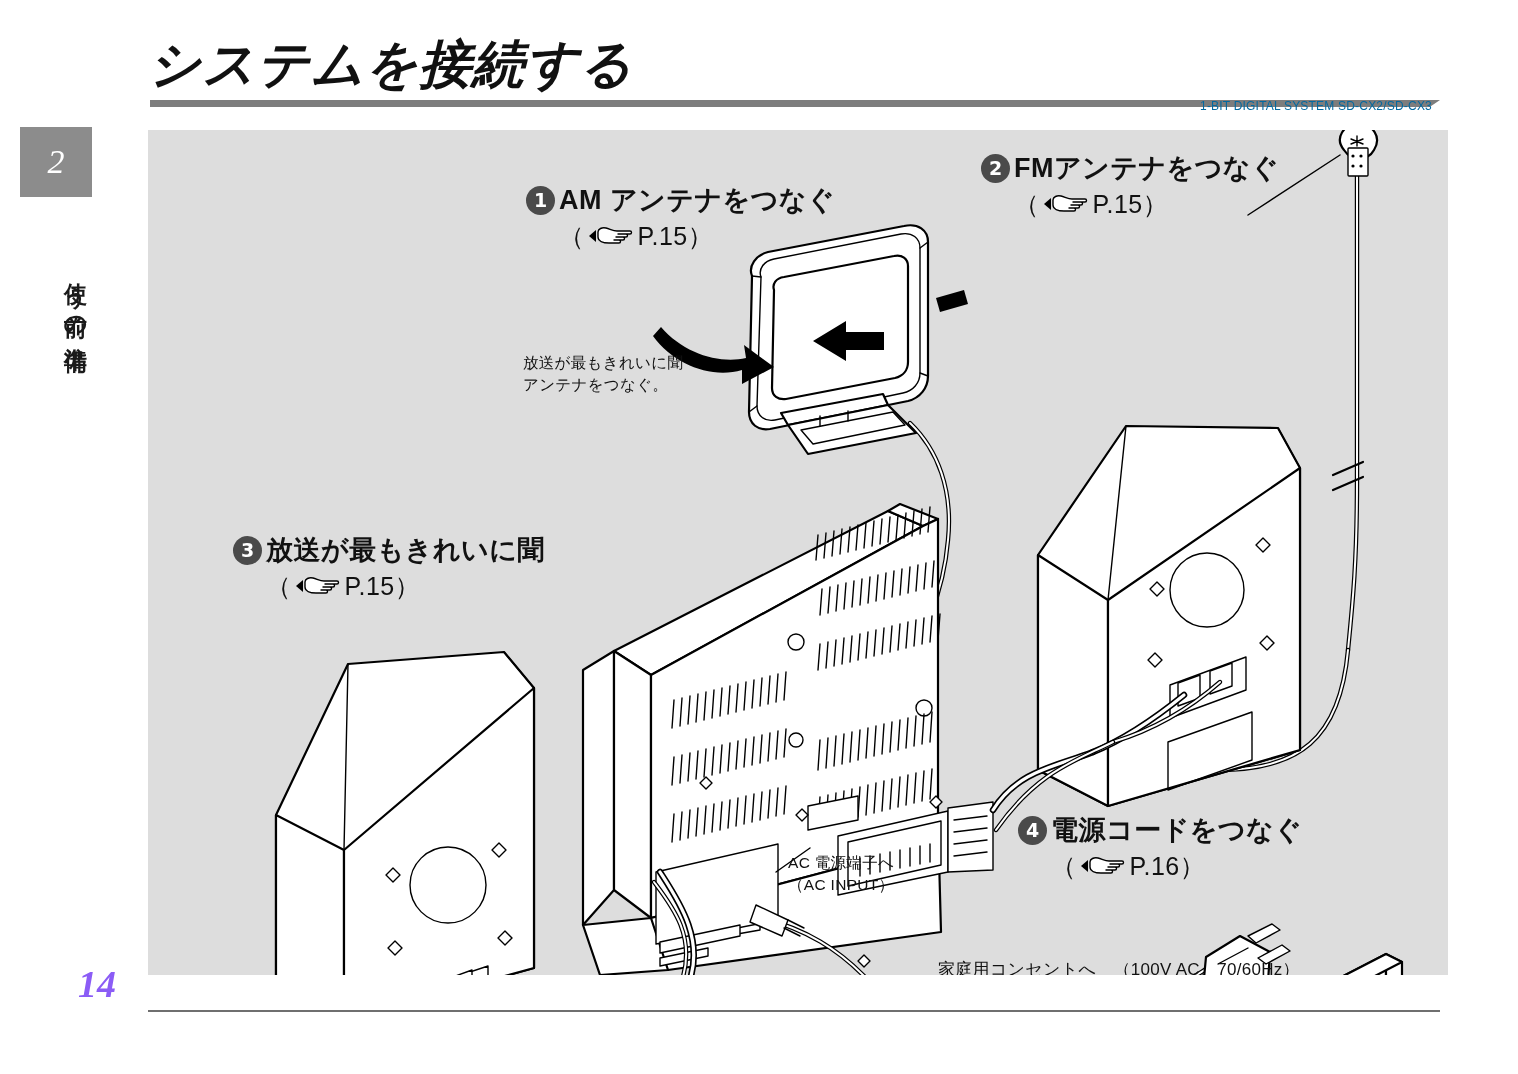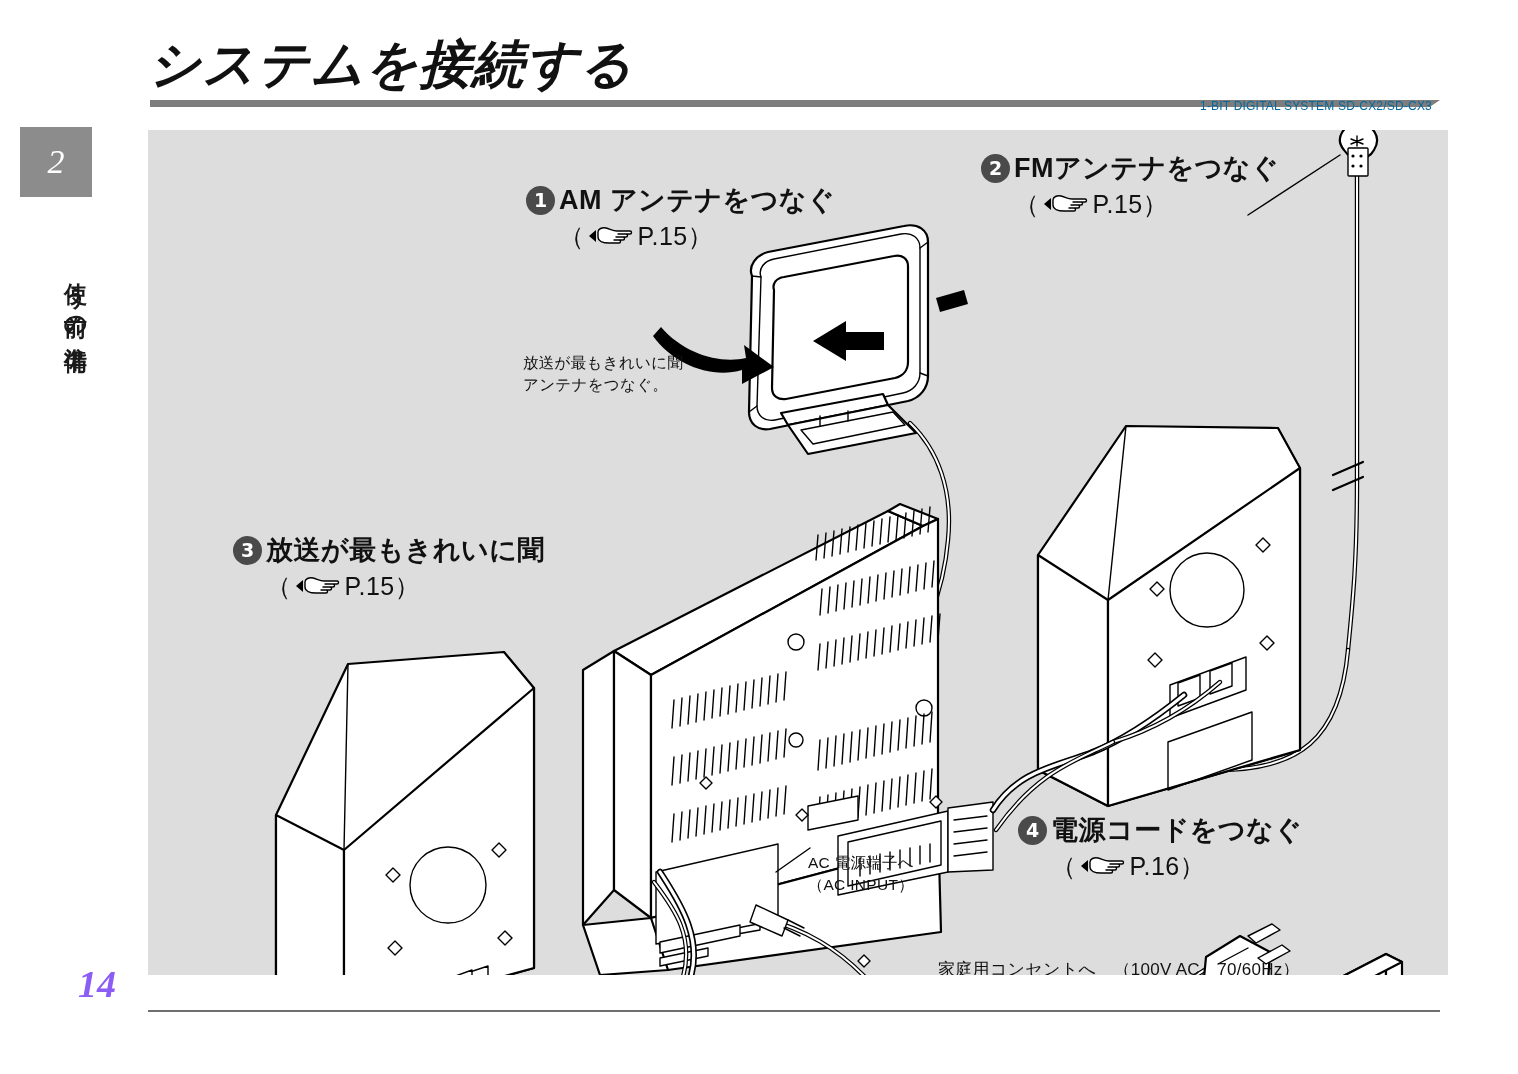--- a/index.html
+++ b/index.html
@@ -551,21 +551,21 @@
         </span>
         <span>P.16</span>
         <span>）</span>
       </div>
     </div>
 
     <div class="note" style="left:375px; top:222px; width:200px;">放送が最もきれいに聞
 アンテナをつなぐ。</div>
 
 
-    <div class="note" style="left:596px; top:722px; width:170px; text-align:right;">AC 電源端子へ
+    <div class="note" style="left:640px; top:722px; width:170px; text-align:left;">AC 電源端子へ
 （AC INPUT）</div>
 
 
     <div class="caption" style="left:790px; top:828px;">家庭用コンセントへ　（100V AC、70/60Hz）</div>
 
   </div>
 
   <div class="footer-rule"></div>
   <div class="page-number">14</div>
 

